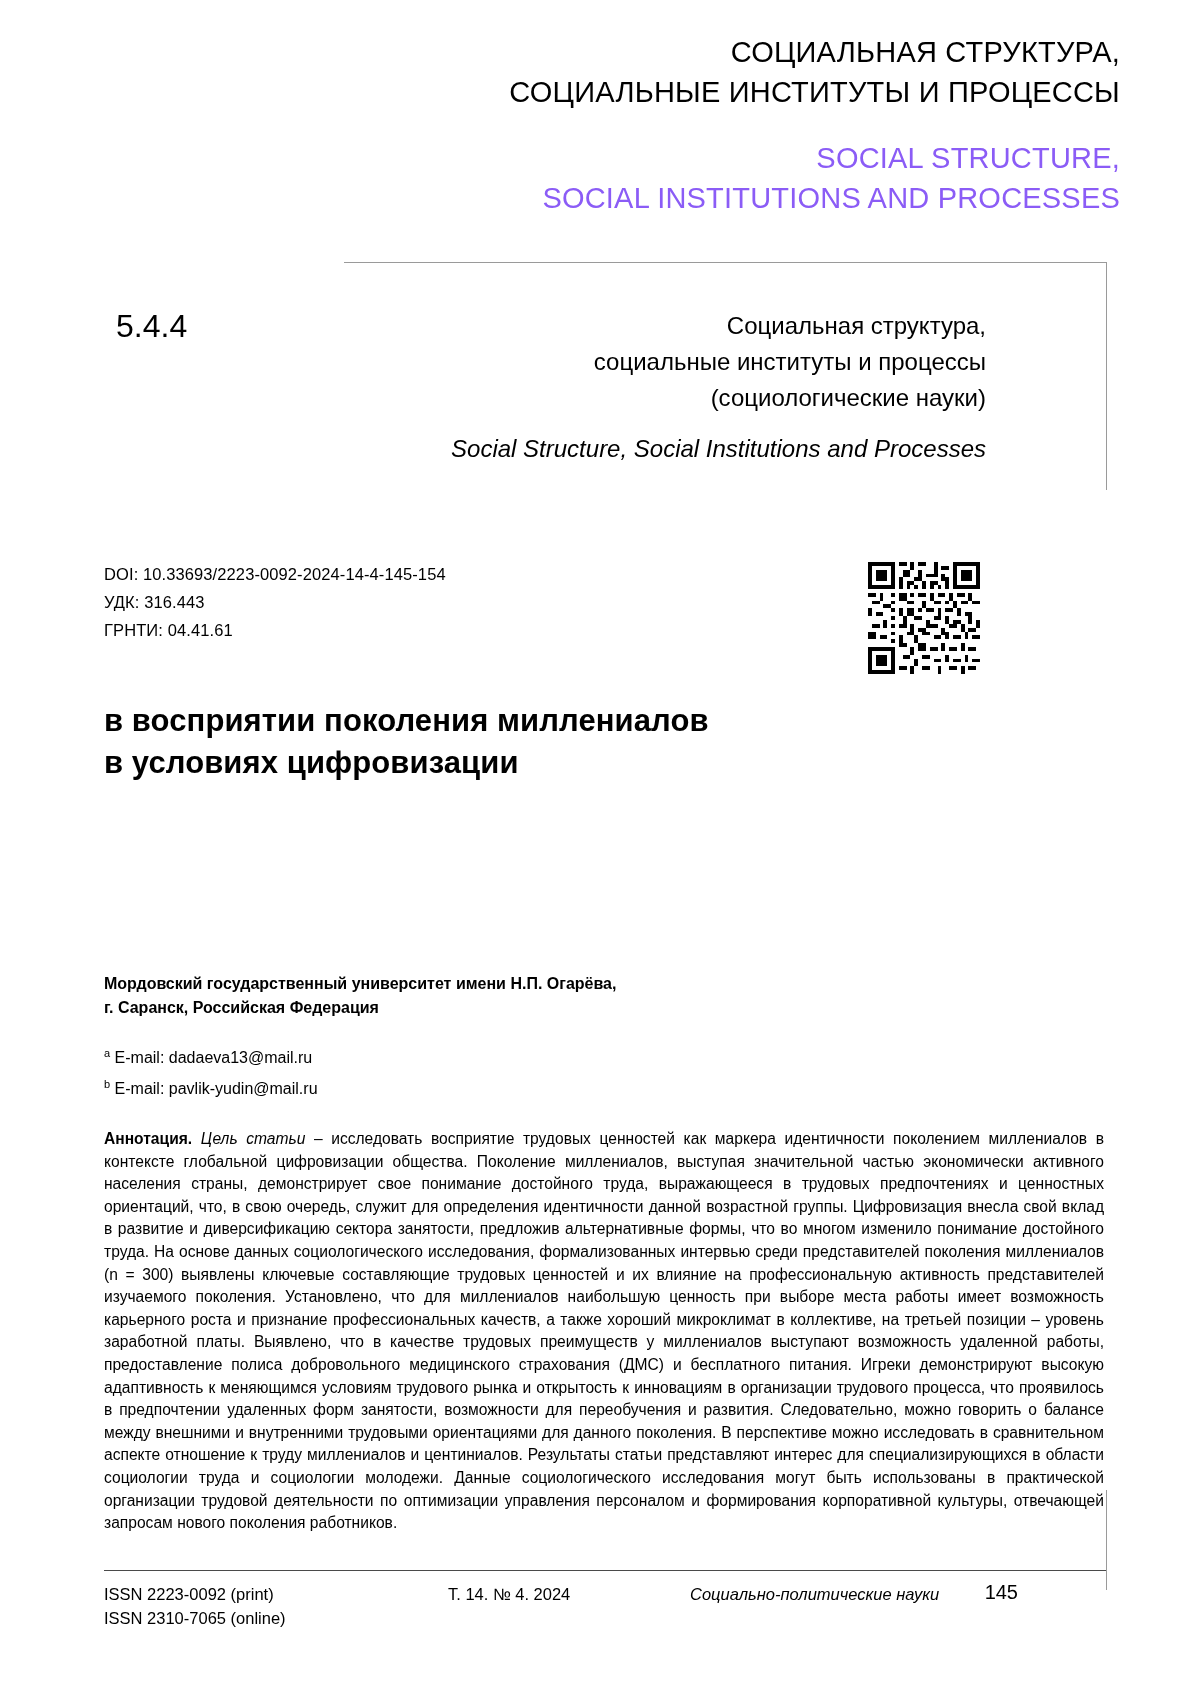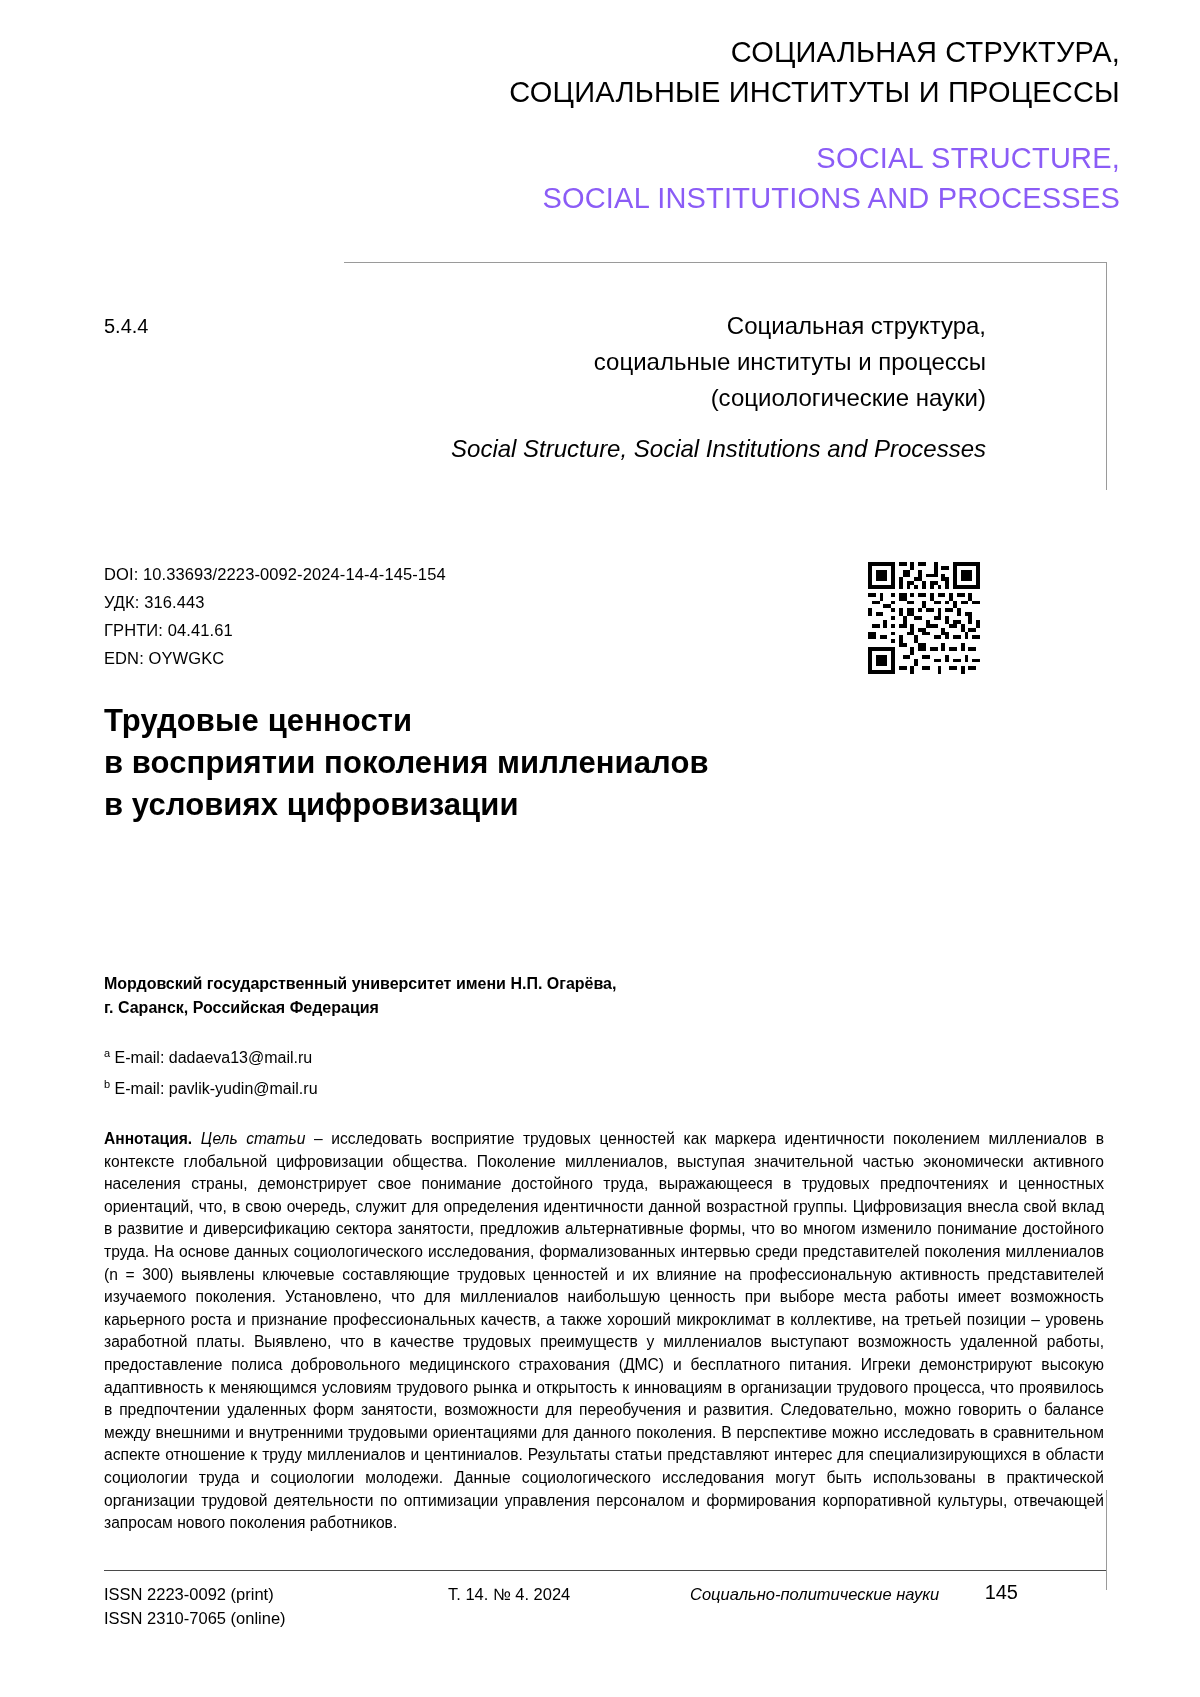--- a/index.html
+++ b/index.html
@@ -54,23 +54,23 @@
   }
   .rule-v {
     position: absolute;
     background: #9a9a9a;
     width: 1px;
   }
 
   
   .code {
     position: absolute;
-    left: 104px;
+    left: 116px;
     top: 310px;
-    font-size: 20px;
+    font-size: 32px;
     line-height: 32px;
   }
   .discipline {
     position: absolute;
     right: 92px;
     top: 308px;
     width: 760px;
     text-align: right;
     font-size: 24px;
     line-height: 36px;
@@ -229,21 +229,20 @@
     <div>Социальная структура,</div>
     <div>социальные институты и процессы</div>
     <div>(социологические науки)</div>
     <div class="en">Social Structure, Social Institutions and Processes</div>
   </div>
 
   <div class="ids">
     <div>DOI: 10.33693/2223-0092-2024-14-4-145-154</div>
     <div>УДК: 316.443</div>
     <div>ГРНТИ: 04.41.61</div>
-    <div>EDN: OYWGKC</div>
   </div>
 
   <div class="qr">
     <svg width="112" height="112" viewBox="0 0 29 29" shape-rendering="crispEdges">
       <rect width="29" height="29" fill="#ffffff"></rect>
       <g fill="#000000">
 
         <rect x="0" y="0" width="7" height="1"></rect>
           <rect x="0" y="6" width="7" height="1"></rect>
         <rect x="0" y="0" width="1" height="7"></rect>
@@ -371,21 +370,20 @@
         <rect x="14" y="27" width="2" height="1"></rect>
           <rect x="18" y="27" width="1" height="2"></rect>
         <rect x="21" y="27" width="2" height="1"></rect>
           <rect x="24" y="27" width="1" height="2"></rect>
         <rect x="26" y="27" width="2" height="1"></rect>
       </g>
     </svg>
   </div>
 
   <div class="title">
-    <div>Трудовые ценности</div>
     <div>в восприятии поколения миллениалов</div>
     <div>в условиях цифровизации</div>
   </div>
 
 
   <div class="affiliation">
     <div>Мордовский государственный университет имени Н.П. Огарёва,</div>
     <div>г. Саранск, Российская Федерация</div>
   </div>
 

